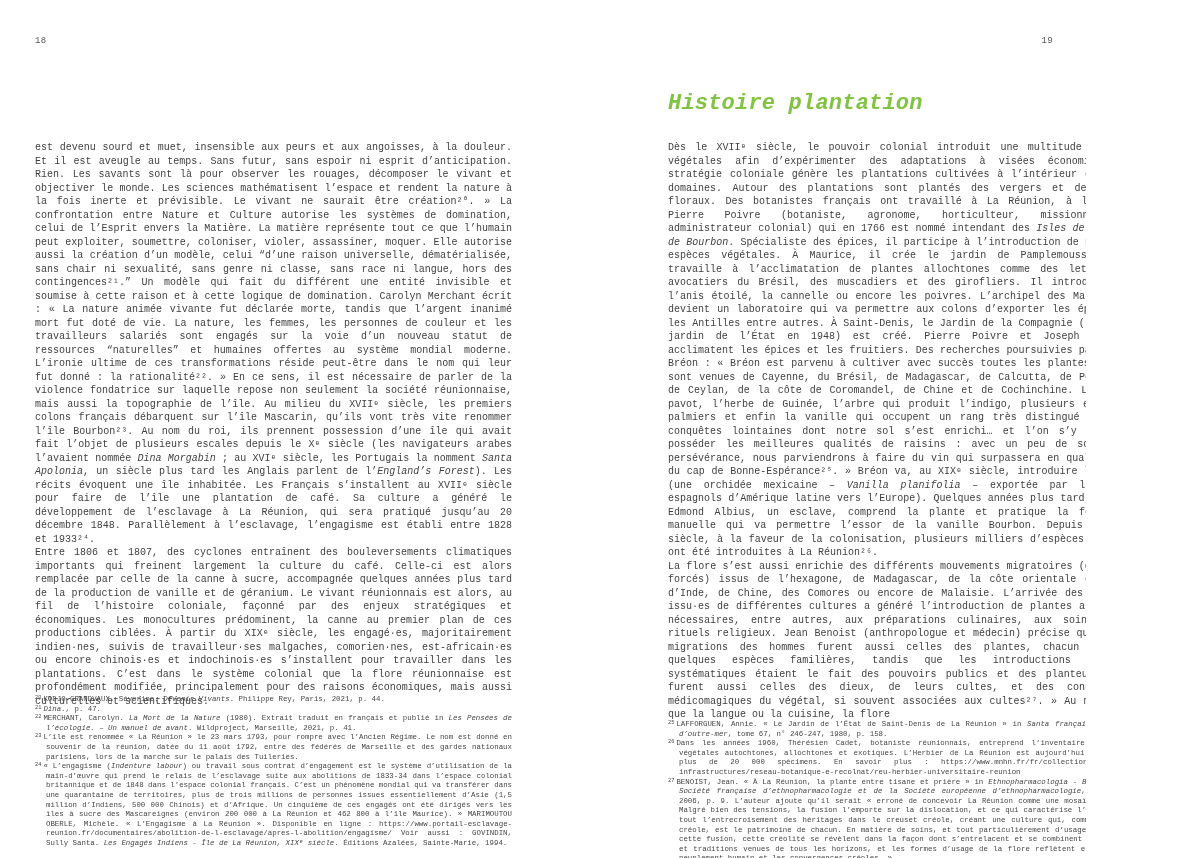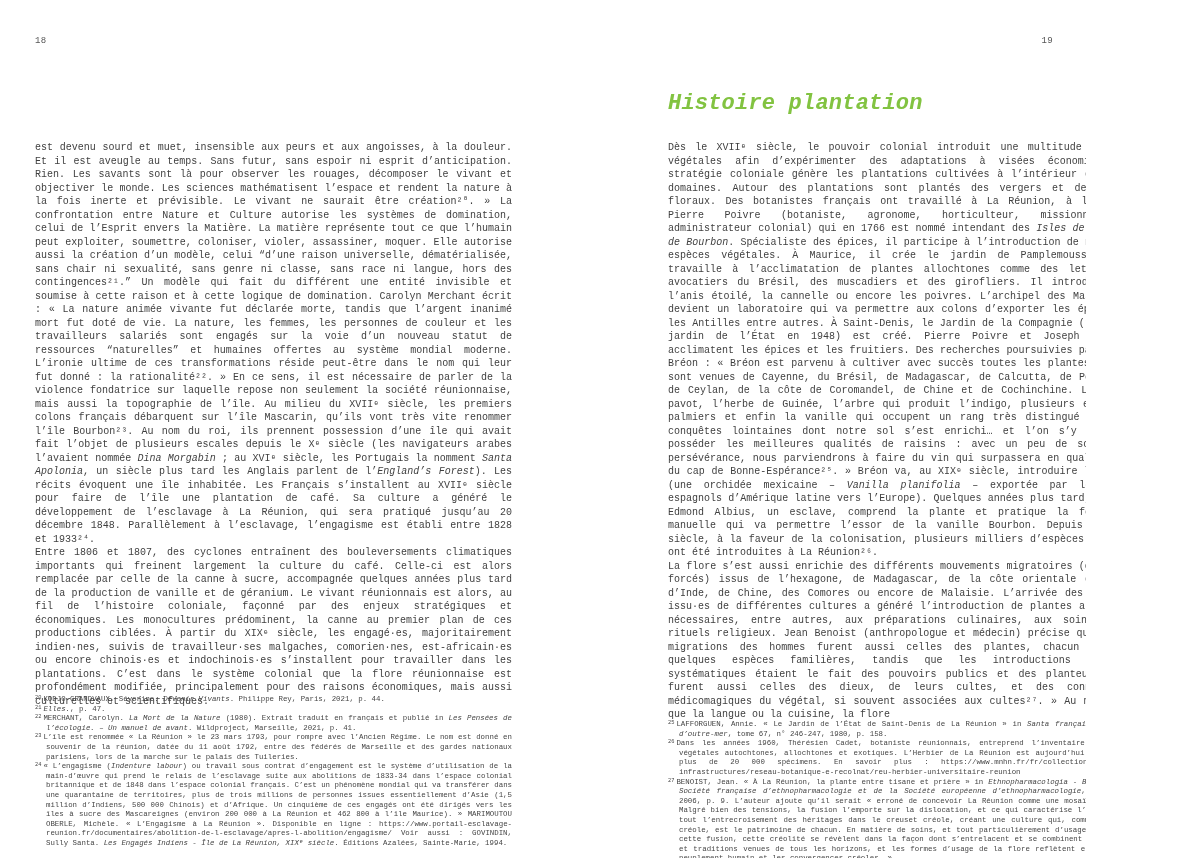--- a/index.html
+++ b/index.html
@@ -59,21 +59,21 @@
   <div>
     <div class="folio folio-left">18</div>
 
     <div class="text-col col-left">
       <p>est devenu sourd et muet, insensible aux peurs et aux angoisses, à la douleur. Et il est aveugle au temps. Sans futur, sans espoir ni esprit d’anticipation. Rien. Les savants sont là pour observer les rouages, décomposer le vivant et objectiver le monde. Les sciences mathématisent l’espace et rendent la nature à la fois inerte et prévisible. Le vivant ne saurait être création²⁰. » La confrontation entre Nature et Culture autorise les systèmes de domination, celui de l’Esprit envers la Matière. La matière représente tout ce que l’humain peut exploiter, soumettre, coloniser, violer, assassiner, moquer. Elle autorise aussi la création d’un modèle, celui “d’une raison universelle, dématérialisée, sans chair ni sexualité, sans genre ni classe, sans race ni langue, hors des contingences²¹.” Un modèle qui fait du différent une entité invisible et soumise à cette raison et à cette logique de domination. Carolyn Merchant écrit : « La nature animée vivante fut déclarée morte, tandis que l’argent inanimé mort fut doté de vie. La nature, les femmes, les personnes de couleur et les travailleurs salariés sont engagés sur la voie d’un nouveau statut de ressources “naturelles” et humaines offertes au système mondial moderne. L’ironie ultime de ces transformations réside peut-être dans le nom qui leur fut donné : la rationalité²². » En ce sens, il est nécessaire de parler de la violence fondatrice sur laquelle repose non seulement la société réunionnaise, mais aussi la topographie de l’île. Au milieu du XVIIᵉ siècle, les premiers colons français débarquent sur l’île Mascarin, qu’ils vont très vite renommer l’île Bourbon²³. Au nom du roi, ils prennent possession d’une île qui avait fait l’objet de plusieurs escales depuis le Xᵉ siècle (les navigateurs arabes l’avaient nommée <i>Dina Morgabin</i> ; au XVIᵉ siècle, les Portugais la nomment <i>Santa Apolonia</i>, un siècle plus tard les Anglais parlent de l’<i>England’s Forest</i>). Les récits évoquent une île inhabitée. Les Français s’installent au XVIIᵉ siècle pour faire de l’île une plantation de café. Sa culture a généré le développement de l’esclavage à La Réunion, qui sera pratiqué jusqu’au 20 décembre 1848. Parallèlement à l’esclavage, l’engagisme est établi entre 1828 et 1933²⁴.</p>
       <p>Entre 1806 et 1807, des cyclones entraînent des bouleversements climatiques importants qui freinent largement la culture du café. Celle-ci est alors remplacée par celle de la canne à sucre, accompagnée quelques années plus tard de la production de vanille et de géranium. Le vivant réunionnais est alors, au fil de l’histoire coloniale, façonné par des enjeux stratégiques et économiques. Les monocultures prédominent, la canne au premier plan de ces productions ciblées. À partir du XIXᵉ siècle, les engagé·es, majoritairement indien·nes, suivis de travailleur·ses malgaches, comorien·nes, est-africain·es ou encore chinois·es et indochinois·es s’installent pour travailler dans les plantations. C’est dans le système colonial que la flore réunionnaise est profondément modifiée, principalement pour des raisons économiques, mais aussi culturelles et scientifiques.</p>
     </div>
 
     <div class="footnotes fns-left">
       <div class="footnote"><span class="fn-num">20</span><span>KODJO-GRANDVAUX, Séverine. <i>Devenir Vivants</i>. Philippe Rey, Paris, 2021, p. 44.</span></div>
-      <div class="footnote"><span class="fn-num">21</span><span><i>Elles.</i>, p. 47.</span></div>
+      <div class="footnote"><span class="fn-num">21</span><span><i>Dina.</i>, p. 47.</span></div>
       <div class="footnote"><span class="fn-num">22</span><span>MERCHANT, Carolyn. <i>La Mort de la Nature</i> (1980). Extrait traduit en français et publié in <i>Les Pensées de l’écologie. – Un manuel de avant</i>. Wildproject, Marseille, 2021, p. 41.</span></div>
       <div class="footnote"><span class="fn-num">23</span><span>L’île est renommée « La Réunion » le 23 mars 1793, pour rompre avec l’Ancien Régime. Le nom est donné en souvenir de la réunion, datée du 11 août 1792, entre des fédérés de Marseille et des gardes nationaux parisiens, lors de la marche sur le palais des Tuileries.</span></div>
       <div class="footnote"><span class="fn-num">24</span><span>« L’engagisme (<i>Indenture labour</i>) ou travail sous contrat d’engagement est le système d’utilisation de la main-d’œuvre qui prend le relais de l’esclavage suite aux abolitions de 1833-34 dans l’espace colonial britannique et de 1848 dans l’espace colonial français. C’est un phénomène mondial qui va transférer dans une quarantaine de territoires, plus de trois millions de personnes issues essentiellement d’Asie (1,5 million d’Indiens, 500 000 Chinois) et d’Afrique. Un cinquième de ces engagés ont été dirigés vers les îles à sucre des Mascareignes (environ 200 000 à La Réunion et 462 800 à l’île Maurice). » MARIMOUTOU OBERLE, Michèle. « L’Engagisme à La Réunion ». Disponible en ligne : https://www.portail-esclavage-reunion.fr/documentaires/abolition-de-l-esclavage/apres-l-abolition/engagisme/ Voir aussi : GOVINDIN, Sully Santa. <i>Les Engagés Indiens - Île de La Réunion, XIXᵉ siècle</i>. Éditions Azalées, Sainte-Marie, 1994.</span></div>
     </div>
 
     <div class="crop-mark"></div>
   </div>
 
   <div>
     <div class="folio folio-right">19</div>

